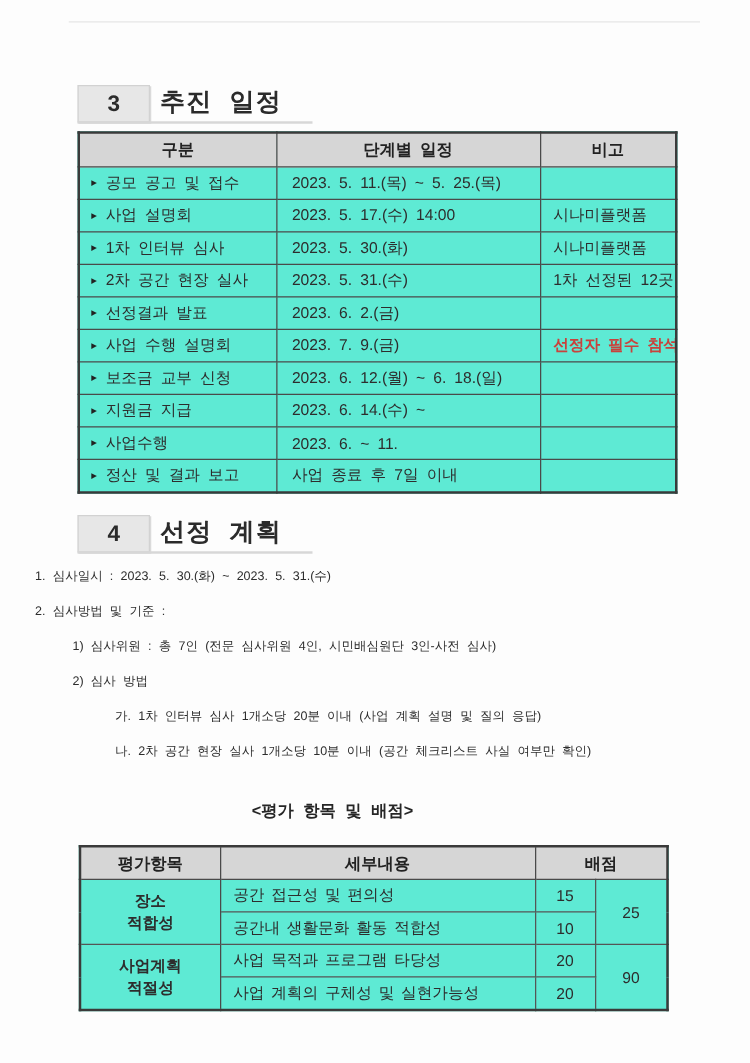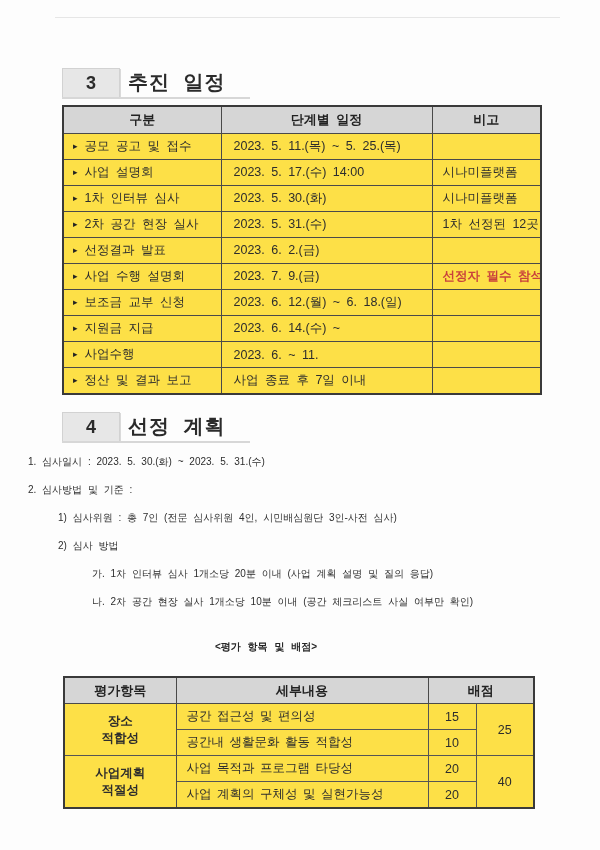--- a/index.html
+++ b/index.html
@@ -17,21 +17,21 @@
     border:1px solid #d2d2d2; box-shadow:1px 1px 0 #dadada;
     text-align:center; line-height:28px; font-size:18px; font-weight:bold; color:#2b2b2b;
   }
   .sec-title {
     position:absolute; left:128px; font-size:20px; font-weight:bold;
     letter-spacing:1px; word-spacing:7px; color:#2b2b2b; line-height:30px;
   }
   .sec-underline { position:absolute; left:62px; width:188px; height:2px; background:#d7d7d7; }
 
   
-  table { border-collapse:collapse; table-layout:fixed; position:absolute; background:#fde047; }
+  table { border-collapse:collapse; table-layout:fixed; position:absolute; background:#5eead4; }
   #schedule-table { left:62px; top:105px; width:478px; border:2px solid #3a3a3a; }
   #schedule-table th {
     background:#d6d6d6; border:1px solid #4a4a4a; height:24px;
     font-size:13px; font-weight:bold; text-align:center; word-spacing:3px; color:#222;
   }
   #schedule-table td {
     border:1px solid #4a4a4a; height:25px; font-size:12.5px;
     padding:0 6px; word-spacing:3px; white-space:nowrap; overflow:hidden;
   }
   .bullet { font-size:9px; margin-right:7px; position:relative; top:-1px; color:#222; }
@@ -42,21 +42,21 @@
 
   
   .plan { position:absolute; left:28px; top:448px; font-size:10px; word-spacing:3px; }
   .plan div { line-height:28px; white-space:nowrap; }
   .indent1 { padding-left:30px; }
   .indent2 { padding-left:64px; }
 
   
   .eval-caption {
     position:absolute; left:0; top:640px; width:532px; text-align:center;
-    font-size:10px; font-weight:bold; word-spacing:4px; color:#262626;
+    font-size:13px; font-weight:bold; word-spacing:4px; color:#262626;
   }
   #eval-table { left:63px; top:676px; width:470px; border:2px solid #3a3a3a; }
   #eval-table th {
     background:#d6d6d6; border:1px solid #4a4a4a; height:23px;
     font-size:13px; font-weight:bold; color:#222;
   }
   #eval-table td { border:1px solid #555; height:23px; font-size:12.5px; word-spacing:2px; }
   .group-cell { text-align:center; font-weight:bold; line-height:1.3; border-right:1px solid #4a4a4a !important; }
   .detail-cell { padding-left:10px; white-space:nowrap; overflow:hidden; }
   .points-cell, .subtotal-cell { text-align:center; }
@@ -181,21 +181,21 @@
       <td class="detail-cell">공간내 생활문화 활동 적합성</td>
       <td class="points-cell">10</td>
     </tr>
     <tr>
       <td class="group-cell" rowspan="2">
         <span style="display:block">사업계획</span>
         <span style="display:block">적절성</span>
       </td>
       <td class="detail-cell">사업 목적과 프로그램 타당성</td>
       <td class="points-cell">20</td>
-      <td class="subtotal-cell" rowspan="2">40</td>
+      <td class="subtotal-cell" rowspan="2">90</td>
     </tr>
     <tr>
       <td class="detail-cell">사업 계획의 구체성 및 실현가능성</td>
       <td class="points-cell">20</td>
     </tr>
   </tbody>
     </table>
 </div>
 
 </body></html>

